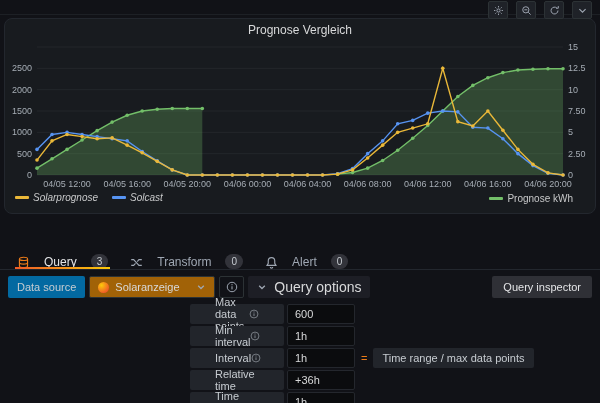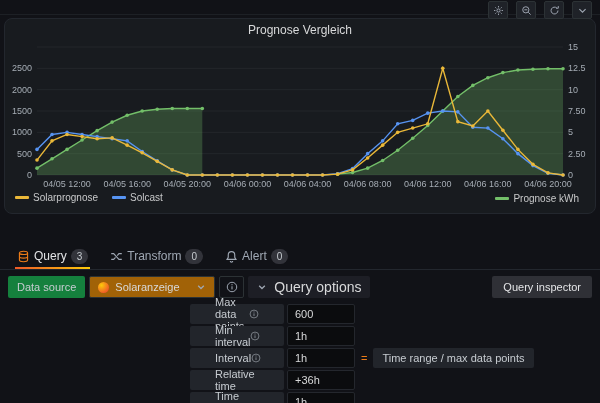--- a/index.html
+++ b/index.html
@@ -17,42 +17,42 @@
     display:flex; align-items:center; justify-content:center; padding:0; cursor:pointer; }
   .tb-btn svg { width:11px; height:11px; }
   
   .panel { margin:3px 4px 0 4px; height:196px; background:#181b1f;
     border:1px solid #23272e; border-radius:8px; display:flex; flex-direction:column; }
   .panel-header { height:22px; display:flex; align-items:center; justify-content:center; }
   .panel-title { font-size:12px; color:#d8d9da; }
   svg.chart { width:588px; height:150px; display:block; }
   .legend { display:flex; justify-content:space-between; align-items:center;
     padding:0 10px 5px 10px; font-size:10px; color:#c8c9ca; }
-  .legend-left { display:flex; }
+  .legend-left { display:flex;font-style:italic; }
   .legend-item { display:inline-flex; align-items:center; gap:4px; margin-right:14px; cursor:pointer; }
-  .legend-right .legend-item { margin-right:6px;text-align:right; }
+  .legend-right .legend-item { margin-right:12px;text-align:right; }
   .swatch { width:14px; height:3px; border-radius:1px; display:inline-block; }
   
   .gap { height:29px; }
   
   .tabs { display:flex; height:27px; border-bottom:1px solid #23272e; padding-left:6px; }
-  .tab { display:flex; align-items:center; gap:4px; padding:0 11px; color:#9fa7b3;
+  .tab { display:flex; align-items:flex-end; gap:14px; padding:0 11px; color:#9fa7b3;
     position:relative; cursor:pointer; font-size:12px; }
   .tab.active { color:#e3e4e6; }
   .tab.active::after { content:""; position:absolute; left:9px; right:9px; bottom:0;
     height:2px; background:linear-gradient(90deg,#f05a28,#fbca0a); }
   .tab-icon { display:flex; color:#9fa7b3; }
   .tab.active .tab-icon { color:#eb7b18; }
   .tab-icon svg { width:13px; height:13px; }
   .badge { background:rgba(204,204,220,0.18); border-radius:9px; padding:0 6px;
     font-size:10px; line-height:15px; color:#c7ccd1; }
   
   .editor { padding:5px 8px 0 8px; }
   .ds-row { display:flex; align-items:center; gap:4px; height:24px; }
-  .inline-label { background:#15803d; color:#c7ccd1; padding:0 9px; height:22px;
+  .inline-label { background:#0369a1; color:#c7ccd1; padding:0 9px; height:22px;
     display:flex; align-items:center; border-radius:2px; font-size:11px; }
   .ds-picker { display:flex; align-items:center; gap:6px; height:22px;
     background:#a16207; border:1px solid #2c3235; padding:0 8px; border-radius:2px;
     min-width:126px; font-size:11px; color:#d8d9da; cursor:pointer; }
   .ds-logo { width:11px; height:11px; border-radius:50%;
     background:radial-gradient(circle at 32% 30%, #fbca0a, #f05a28 75%); display:inline-block; }
   .chev { display:flex; color:#9fa7b3; margin-left:auto; }
   .chev svg { width:10px; height:10px; }
   .icon-btn { height:22px; width:25px; background:transparent; border:1px solid #2c3235;
     border-radius:2px; color:#9fa7b3; display:flex; align-items:center; justify-content:center;

